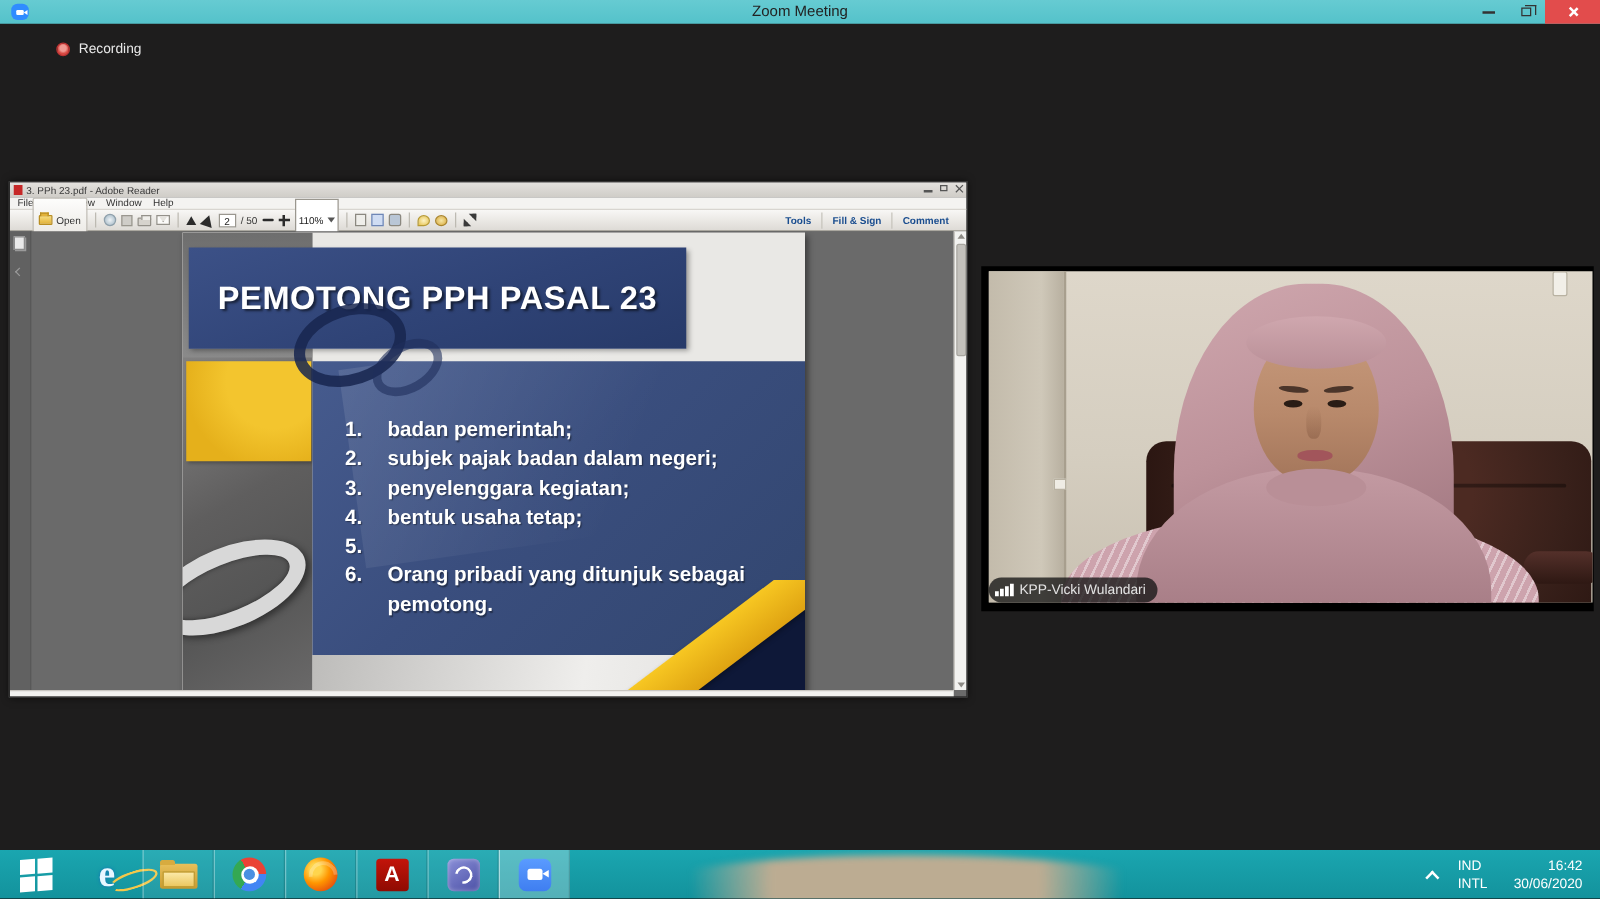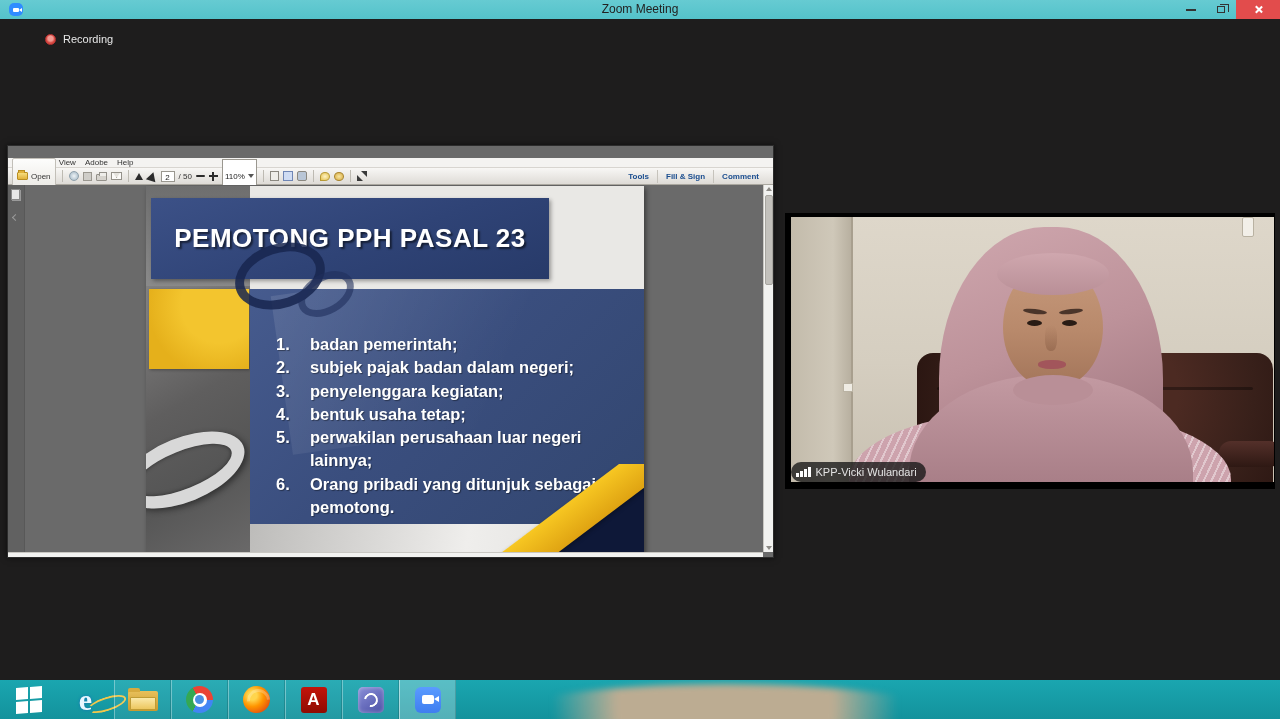--- a/index.html
+++ b/index.html
@@ -46,21 +46,21 @@
   .pdf-controls .x:before{transform:rotate(45deg);} .pdf-controls .x:after{transform:rotate(-45deg);}
 
   .pdf-menubar { position:absolute; left:0; top:12px; right:0; height:10px; background:#f4f3f1;
     display:flex; gap:9px; align-items:center; padding-left:6px; border-bottom:1px solid #d8d5d0; }
   .pdf-menubar span { font-size:8px; color:#333; }
 
   .pdf-toolbar { position:absolute; left:0; top:22px; right:0; height:17px;
     background:linear-gradient(#f8f7f5,#dedbd6); border-bottom:1px solid #aaa79f;
     display:flex; align-items:center; padding-left:4px; gap:4px; }
   .tb-sep { width:1px; height:12px; background:#bdbab2; margin:0 2px; }
-  .tb-btn { display:flex; align-items:center; gap:3px; padding:17px 4px; border:1px solid #c2bfb8; border-radius:2px; background:linear-gradient(#fdfdfc,#e8e6e1); height:13px; }
+  .tb-btn { display:flex; align-items:center; gap:3px; padding:17px 4px; border:1px solid #c2bfb8; border-radius:2px; background:linear-gradient(#fdfdfc,#e8e6e1); height:13px;margin-left:14px; }
   .tb-ico { display:inline-block; }
   .ico-folder { width:11px; height:8px; background:linear-gradient(#f7dd7e,#e2b23a); border:1px solid #b98e22; border-radius:1px; position:relative; }
   .ico-folder:before { content:""; position:absolute; left:0; top:-3px; width:5px; height:2px; background:#e2b23a; border:1px solid #b98e22; border-bottom:none; }
   .tb-label { font-size:8px; color:#333; }
   .ico-round { width:10px; height:10px; border-radius:50%; background:radial-gradient(#eef3f6,#9fb4c2); border:1px solid #8fa0ab; }
   .ico-disk { width:9px; height:9px; background:#cfcdc8; border:1px solid #9a978f; }
   .ico-print { width:11px; height:7px; background:#d6d3cd; border:1px solid #94918a; border-radius:1px; position:relative; margin-top:2px;}
   .ico-print:before { content:""; position:absolute; left:2px; top:-3px; width:6px; height:3px; background:#efeeea; border:1px solid #94918a; border-bottom:none;}
   .ico-mail { width:11px; height:8px; background:#fbfaf8; border:1px solid #94918a; position:relative; overflow:hidden;}
   .ico-mail:before { content:""; position:absolute; left:-1px; top:-4px; width:12px; height:8px; transform:rotate(0); border-bottom:1px solid #94918a; transform-origin:center; clip-path:polygon(0 0,50% 100%,100% 0); background:#e4e2dd;}
@@ -227,25 +227,34 @@
         </span>
     </span>
   </div>
 
   <div class="recording">
     <span class="rec-dot"></span>
     <span class="rec-label">Recording</span>
   </div>
 
   <div class="pdf-win">
+    <div class="pdf-titlebar">
+      <span class="pdf-fileicon"></span>
+      <span class="pdf-title">3. PPh 23.pdf - Adobe Reader</span>
+      <span class="pdf-controls">
+        <span class="m"></span>
+        <span class="r"></span>
+        <span class="x"></span>
+      </span>
+    </div>
     <div class="pdf-menubar">
       <span>File</span>
       <span>Edit</span>
       <span>View</span>
-      <span>Adobe</span>
+      <span>Window</span>
       <span>Help</span>
     </div>
     <div class="pdf-toolbar">
       <span class="tb-btn">
         <span class="tb-ico ico-folder"></span>
         <span class="tb-label">Open</span>
       </span>
       <span class="tb-sep"></span>
       <span class="tb-ico ico-round"></span>
       <span class="tb-ico ico-disk"></span>
@@ -311,21 +320,20 @@
           <div class="slide-item">
             <span class="num">3.</span>
             <span class="txt">penyelenggara kegiatan;</span>
           </div>
           <div class="slide-item">
             <span class="num">4.</span>
             <span class="txt">bentuk usaha tetap;</span>
           </div>
           <div class="slide-item">
             <span class="num">5.</span>
-            <span class="txt">perwakilan perusahaan luar negeri lainnya;</span>
           </div>
           <div class="slide-item">
             <span class="num">6.</span>
             <span class="txt">Orang pribadi yang ditunjuk sebagai pemotong.</span>
           </div>
         </div>
         <div class="corner-art">
           <div class="navy-tri"></div>
           <div class="yellow-band"></div>
         </div>
@@ -405,15 +413,26 @@
     <div class="tb-item open">
       <span class="chat-ico">
           <span class="chat-swirl"></span>
         </span>
     </div>
     <div class="tb-item open active">
       <span class="zoom-ico">
           <span class="zoom-cam"></span>
         </span>
     </div>
+    <div class="tray">
+      <span class="tray-chevron"></span>
+      <span class="tray-col">
+        <span>IND</span>
+        <span>INTL</span>
+      </span>
+      <span class="tray-col right">
+        <span>16:42</span>
+        <span>30/06/2020</span>
+      </span>
+    </div>
   </div>
 
 </div>
 
 </body></html>

